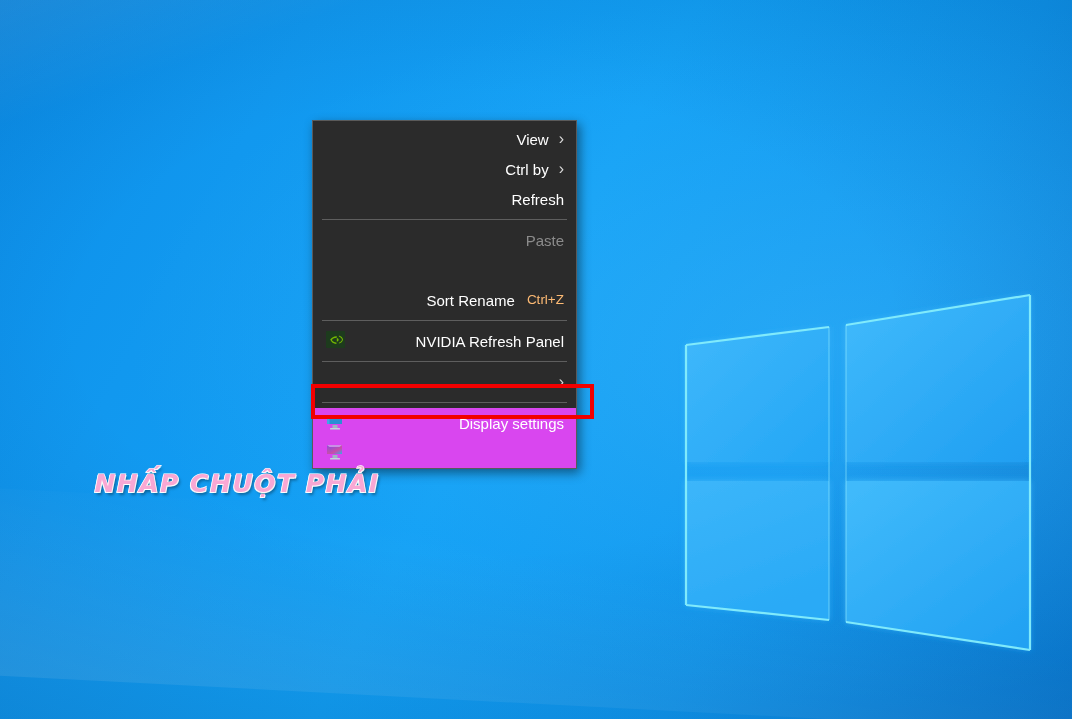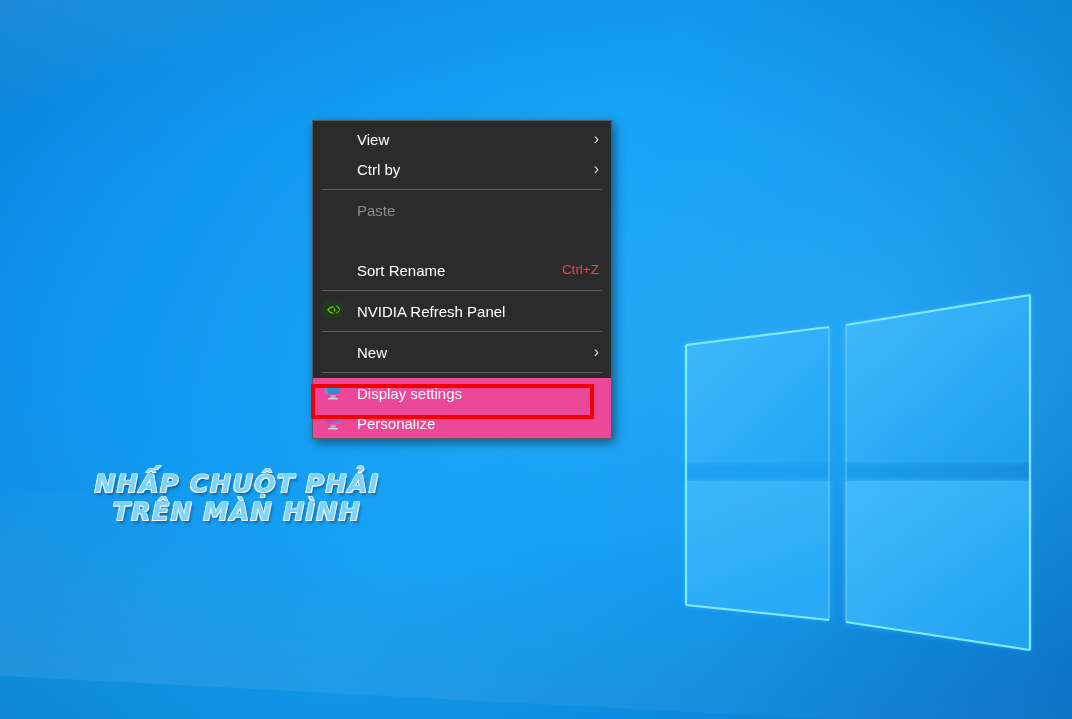--- a/index.html
+++ b/index.html
@@ -60,57 +60,58 @@
     left: 0; top: 0;
     width: 1072px; height: 719px;
     pointer-events: none;
   }
 
   
   .ctx-menu {
     position: absolute;
     left: 312px;
     top: 120px;
-    width: 300px;
+    width: 265px;
     background: #2b2b2b;
     border: 1px solid #5a5a5a;
     box-shadow: 3px 4px 10px rgba(0,0,0,0.45);
     box-sizing: border-box;
     padding: 3px 0 0 0;
     user-select: none;
+    text-align: right;
   }
   .ctx-group { padding: 0; }
 
   .mi {
     position: relative;
     display: flex;
     align-items: center;
     height: 30px;
     padding: 0 12px 0 10px;
     color: #ffffff;
     font-size: 15px;
     line-height: 1;
     box-sizing: border-box;
     white-space: nowrap;
   }
   .mi.disabled { color: #8b8b8b; }
-  .mi.hl { background: #ec4899; }
+  .mi.hl { background: #d946ef; }
 
   .mi-icon {
     width: 22px;
     height: 20px;
     flex: 0 0 22px;
     margin-right: 12px;
     position: relative;
   }
   .mi-icon.empty { background: transparent; }
 
   .mi-label { flex: 1 1 auto; }
   .mi-accel {
-    color: #ef4444;
+    color: #fdba74;
     font-size: 13.5px;
     margin-left: 12px;
   }
   .mi-chevron {
     margin-left: auto;
     color: #d8d8d8;
     font-size: 16px;
     font-weight: 300;
     line-height: 1;
     padding-left: 10px;
@@ -140,21 +141,21 @@
     left: 72px;
     top: 470px;
     width: 330px;
     text-align: center;
     font-family: "DejaVu Sans", sans-serif;
     font-weight: bold;
     font-style: italic;
     font-size: 25px;
     letter-spacing: 1.5px;
     line-height: 1.12;
-    color: #7dd3fc;
+    color: #f9a8d4;
     -webkit-text-stroke: 1.2px #ffffff;
     paint-order: stroke fill;
     text-shadow:
       0 0 1px #ffffff,
       1px 1px 0 rgba(255,255,255,0.9),
       -1px 1px 0 rgba(255,255,255,0.9),
       2px 3px 3px rgba(0,0,0,0.35);
     pointer-events: none;
   }
   .caption .line { display: block; }
@@ -228,20 +229,24 @@
       <div class="mi">
         <span class="mi-icon empty"></span>
         <span class="mi-label">View</span>
         <span class="mi-chevron">›</span>
       </div>
       <div class="mi">
         <span class="mi-icon empty"></span>
         <span class="mi-label">Ctrl by</span>
         <span class="mi-chevron">›</span>
       </div>
+      <div class="mi">
+        <span class="mi-icon empty"></span>
+        <span class="mi-label">Refresh</span>
+      </div>
     </div>
 
     <div class="mi-sep"></div>
 
     <div class="ctx-group">
       <div class="mi disabled">
         <span class="mi-icon empty"></span>
         <span class="mi-label">Paste</span>
       </div>
       <div class="mi disabled">
@@ -270,21 +275,20 @@
         </span>
         <span class="mi-label">NVIDIA Refresh Panel</span>
       </div>
     </div>
 
     <div class="mi-sep"></div>
 
     <div class="ctx-group">
       <div class="mi">
         <span class="mi-icon empty"></span>
-        <span class="mi-label">New</span>
         <span class="mi-chevron">›</span>
       </div>
     </div>
 
     <div class="mi-sep"></div>
 
     <div class="ctx-group">
       <div class="mi hl">
         <span class="mi-icon">
           <svg width="20" height="18" viewBox="0 0 20 18">
@@ -307,25 +311,23 @@
                 <stop offset="100%" stop-color="#3ba7e8"></stop>
               </linearGradient>
             </defs>
             <path d="M2 2h15v9H2z" fill="url(#pz)"></path>
             <path d="M2 2h15l-2.5 2H4.5z" fill="#c98fe6"></path>
             <path d="M4.5 4h12.5v7H4.5z" fill="url(#pz)"></path>
             <rect x="7.5" y="12" width="5" height="3" fill="#9fb6c4"></rect>
             <rect x="5" y="15" width="10" height="1.6" rx="0.6" fill="#c3d3dd"></rect>
           </svg>
         </span>
-        <span class="mi-label">Personalize</span>
       </div>
     </div>
   </div>
 
   <div class="redbox"></div>
 
   <div class="caption">
     <span class="line">NHẤP CHUỘT PHẢI</span>
-    <span class="line">TRÊN MÀN HÌNH</span>
   </div>
 
 </div>
 
 </body></html>

